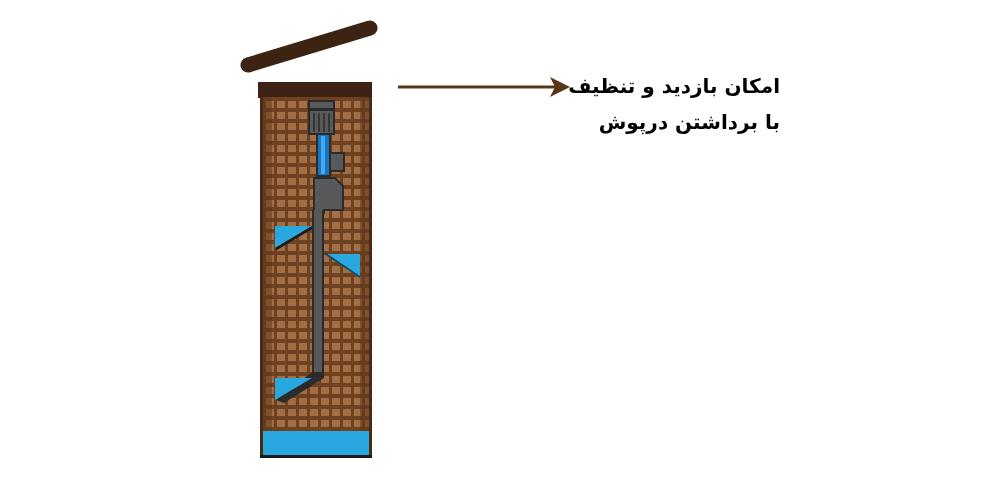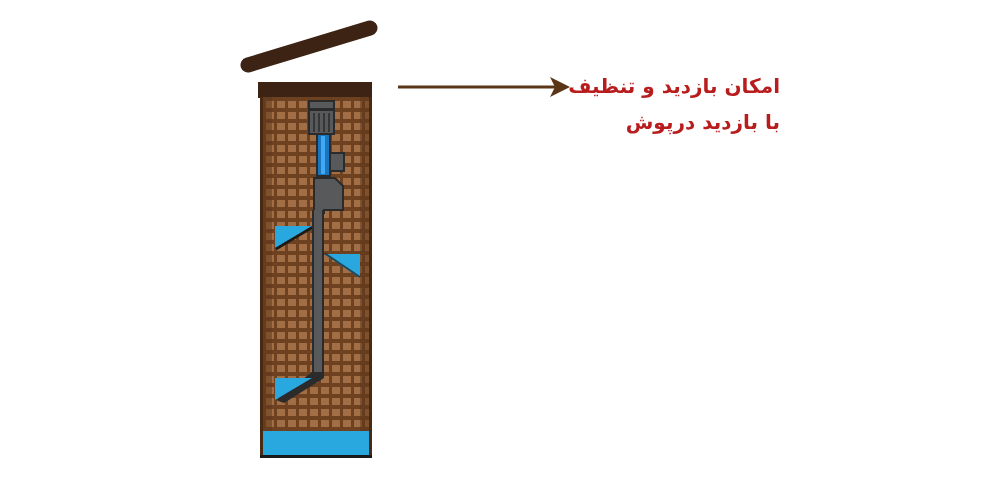--- a/index.html
+++ b/index.html
@@ -5,21 +5,21 @@
     html, body { margin: 0; padding: 0; background: #ffffff; }
     body { width: 1000px; height: 500px; position: relative; overflow: hidden; font-family: "DejaVu Sans", sans-serif; }
     #diagram { position: absolute; left: 0; top: 0; width: 1000px; height: 500px; }
     .caption {
       position: absolute;
       right: 220px;
       top: 68px;
       width: 260px;
       direction: rtl;
       text-align: right;
-      color: #b91c1c;
+      color: #000000;
       font-size: 20px;
       line-height: 36px;
       font-weight: bold;
     }
     .caption div { white-space: nowrap; }
   </style>
 </head>
 <body>
 
 <svg id="diagram" viewBox="0 0 1000 500" xmlns="http://www.w3.org/2000/svg">
@@ -81,14 +81,14 @@
   <polygon points="275,378 312,378 275,400" fill="#29a8e0"></polygon>
 
   <g>
     <line x1="398" y1="87" x2="555" y2="87" stroke="#5a3617" stroke-width="3"></line>
     <polygon points="550,77 570,87 550,97 555,87" fill="#5a3617"></polygon>
   </g>
 </svg>
 
 <div class="caption">
   <div>امکان بازدید و تنظیف</div>
-  <div>با بازدید درپوش</div>
+  <div>با برداشتن درپوش</div>
 </div>
 
 </body></html>

